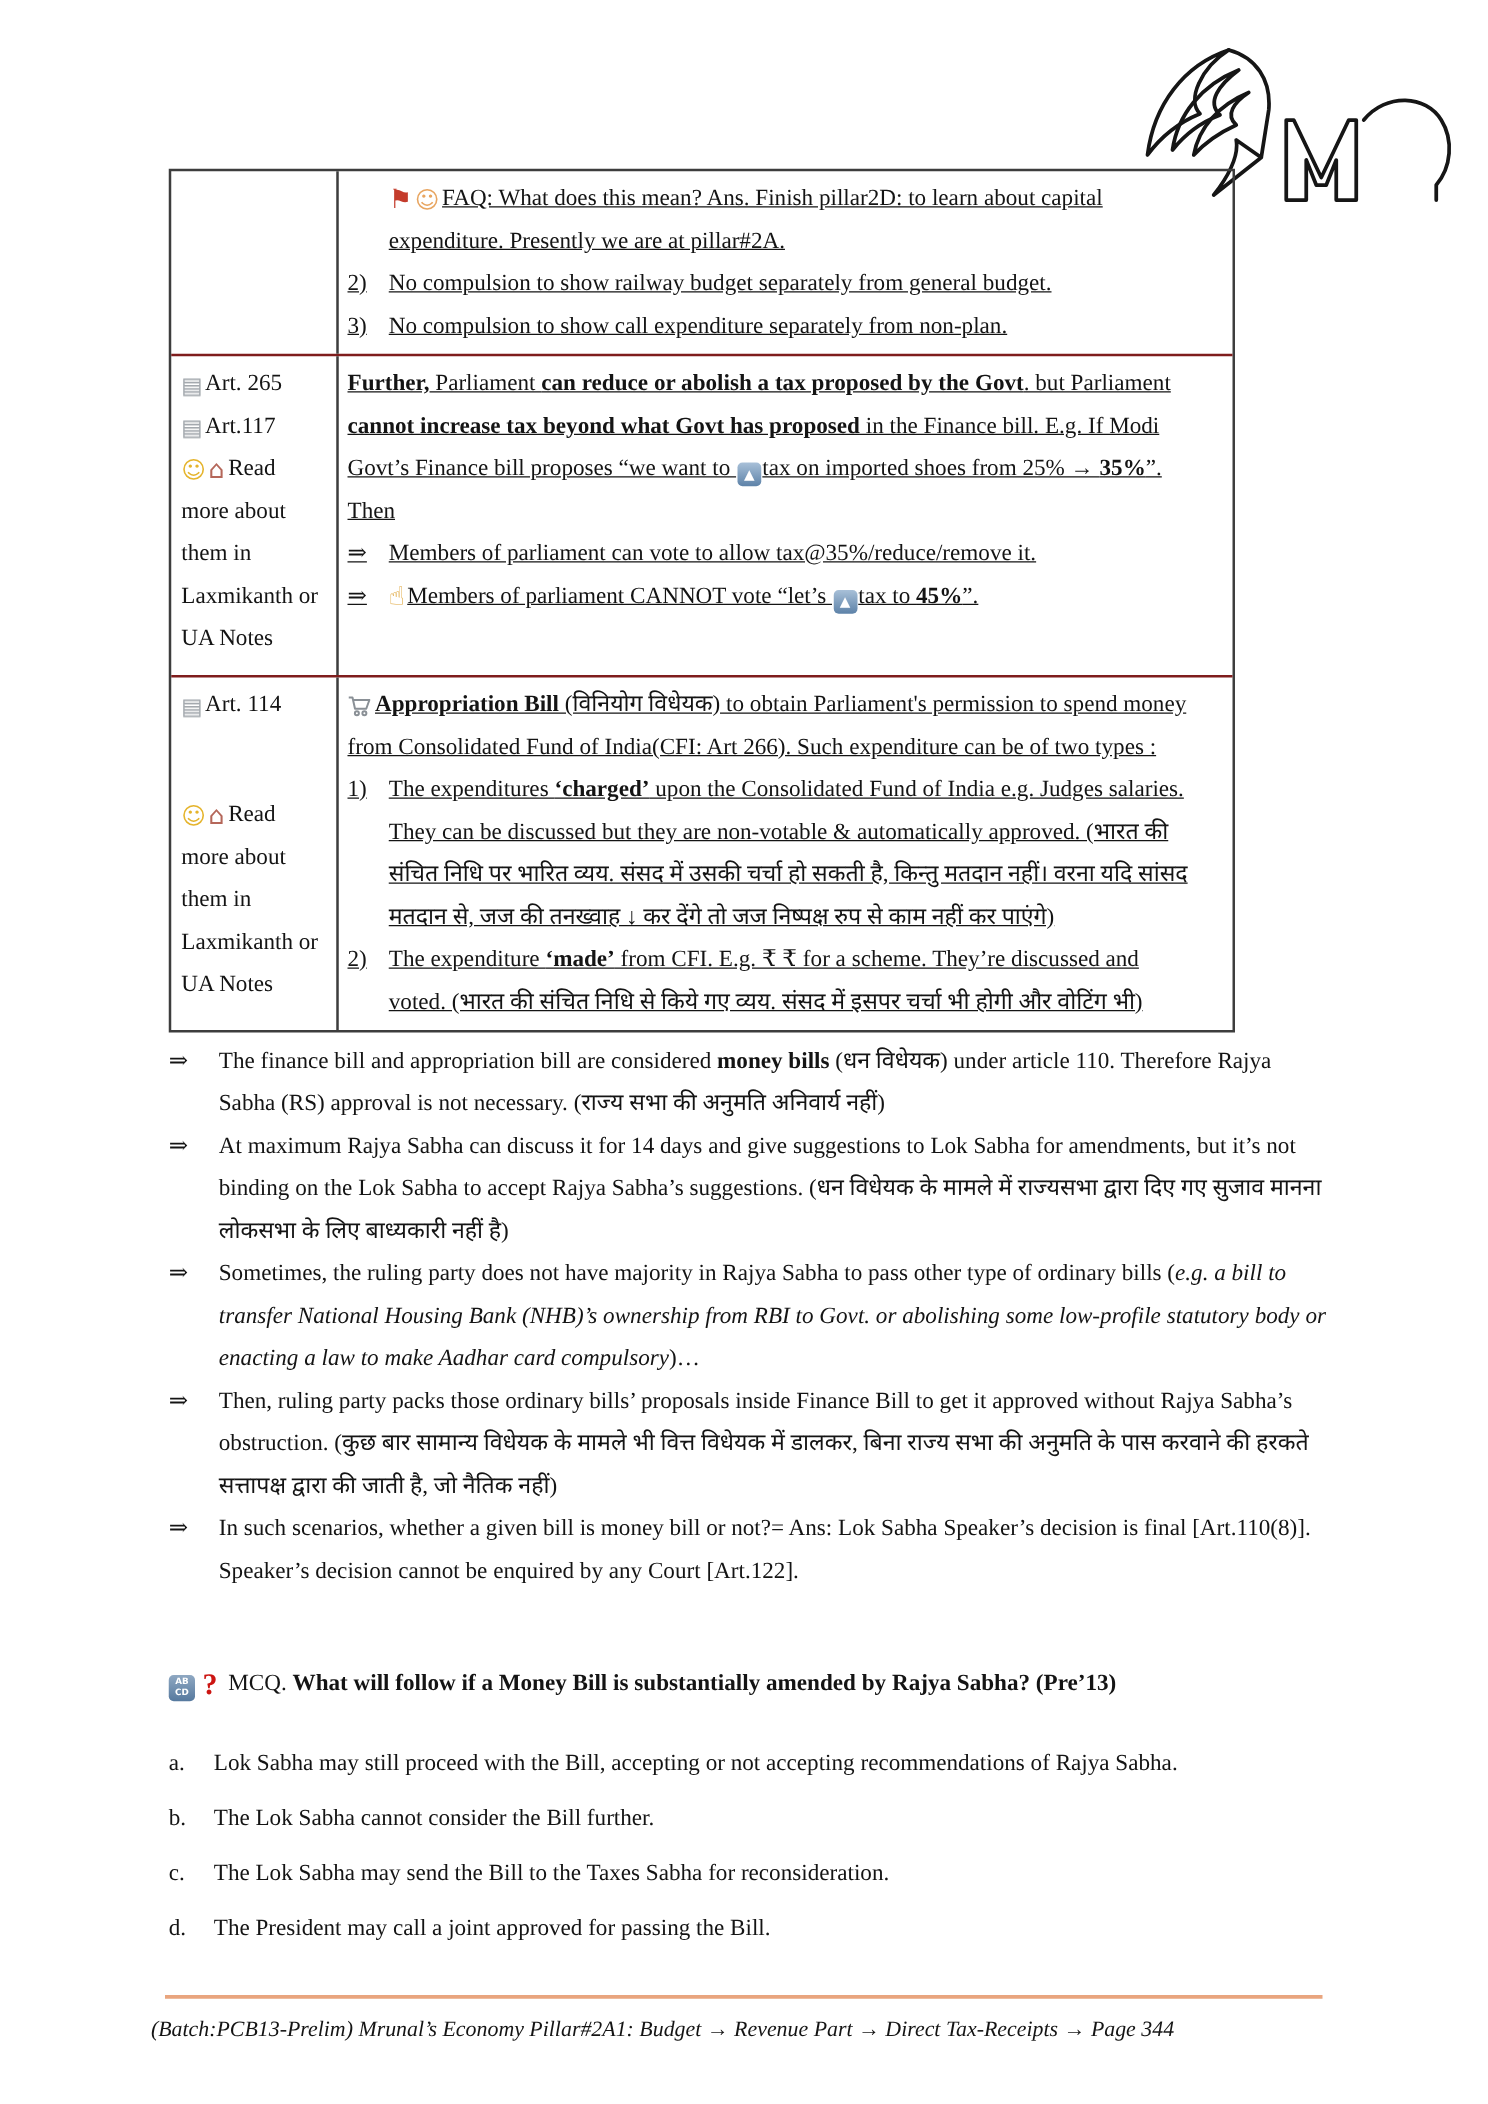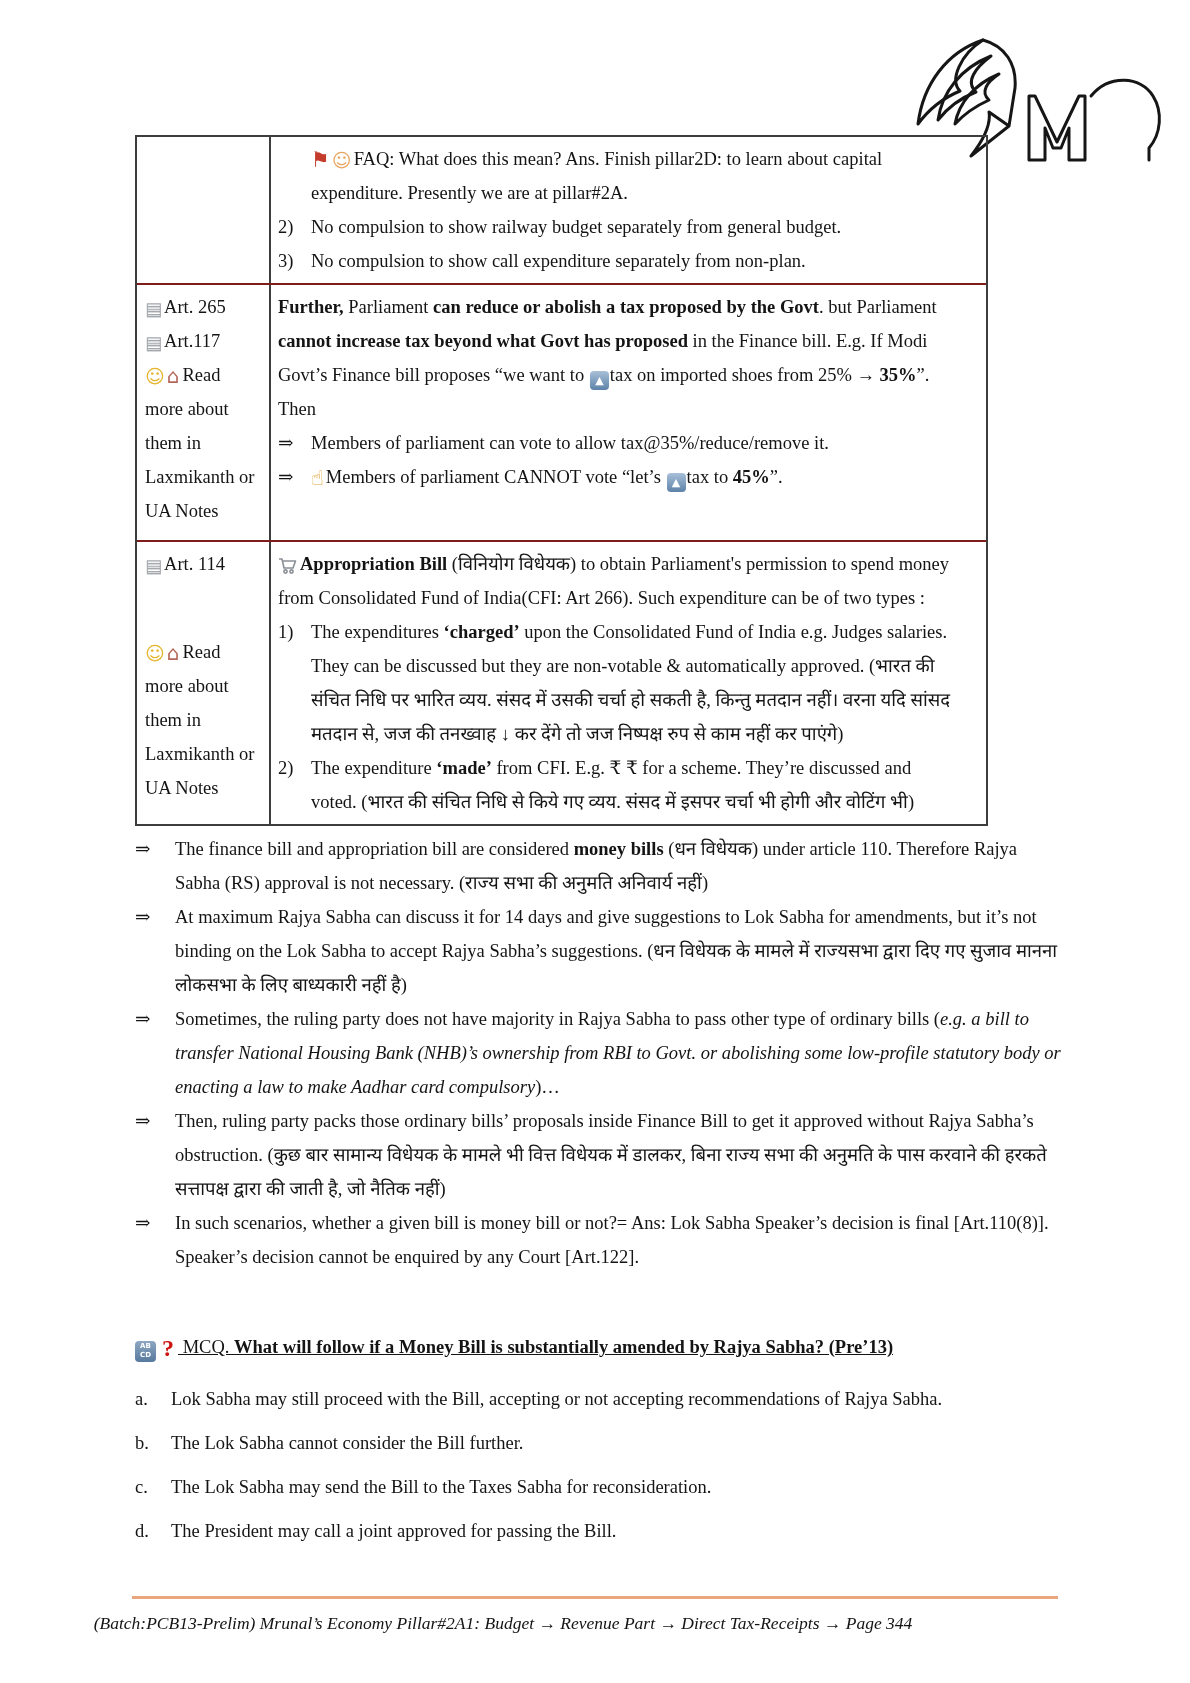--- a/index.html
+++ b/index.html
@@ -11,41 +11,41 @@
   
   .logo{position:absolute; left:905px; top:30px; width:290px; height:150px;}
   
   .content-col{position:absolute; left:135px; top:135px; width:928px;}
   
   .ctable{width:849px; border:2px solid #3d3d3d;}
   .trow{display:flex; border-top:2px solid #7f1d1d;}
   .trow:first-child{border-top:none;}
   .cell{box-sizing:border-box; padding:5px 8px;}
   .cell.left{width:134px; border-right:2px solid #3d3d3d; flex:0 0 auto;}
-  .cell.right{flex:1 1 auto; padding-left:7px; padding-right:25px;}
+  .cell.right{flex:1 1 auto; padding-left:7px; padding-right:25px;text-decoration:underline;}
   .row-1{min-height:127px;} .row-2{min-height:255px;} .row-3{min-height:281px;}
   
   .para{margin:0;}
   .para.hang{display:flex;}
   .marker{flex:0 0 auto; width:33px;}
   .content{flex:1 1 auto; min-width:0;}
   .b{font-weight:bold;} .i{font-style:italic;}
   .gap{height:54px;}
   .bullets{margin-top:6px; width:928px;}
   .bullets .marker{width:40px;}
   
   .mcq{margin-top:56px; width:928px;}
-  .mcq-header{margin-bottom:18px;text-decoration:underline;}
+  .mcq-header{margin-bottom:30px;}
   .mcq-options .para{margin-bottom:10px;}
   .mcq .marker{width:36px;}
   
   .footer-rule{position:absolute; left:132px; top:1596px; width:926px; height:3px; background:#e9a57e;}
   .footer-text{
     position:absolute; left:0; top:1606px; width:1006px; text-align:center;
-    font-style:italic; font-size:17.5px; color:#141414;
+    font-style:italic; font-size:17.5px; color:#141414;padding-left:27px;
   }
   
   .icon{display:inline-block; vertical-align:-2px; margin-right:2px; line-height:1;}
   .icon-flag{color:#c43c2c; font-size:21px; font-family:"DejaVu Sans",sans-serif;}
   .icon-baby{color:#e8a560; font-size:19px; font-family:"DejaVu Sans",sans-serif;}
   .icon-scroll{color:#a4a9ae; font-size:18px; font-family:"DejaVu Sans",sans-serif; text-shadow:0 1px 0 #d8dadc;}
   .icon-man{color:#e5b42c; font-size:19px; font-family:"DejaVu Sans",sans-serif;}
   .icon-school{color:#b5675a; font-size:20px; font-family:"DejaVu Sans",sans-serif; margin-right:3px;}
   .icon-hand{color:#dfa63c; font-size:21px; font-family:"DejaVu Sans",sans-serif;}
   .icon-up-button{

